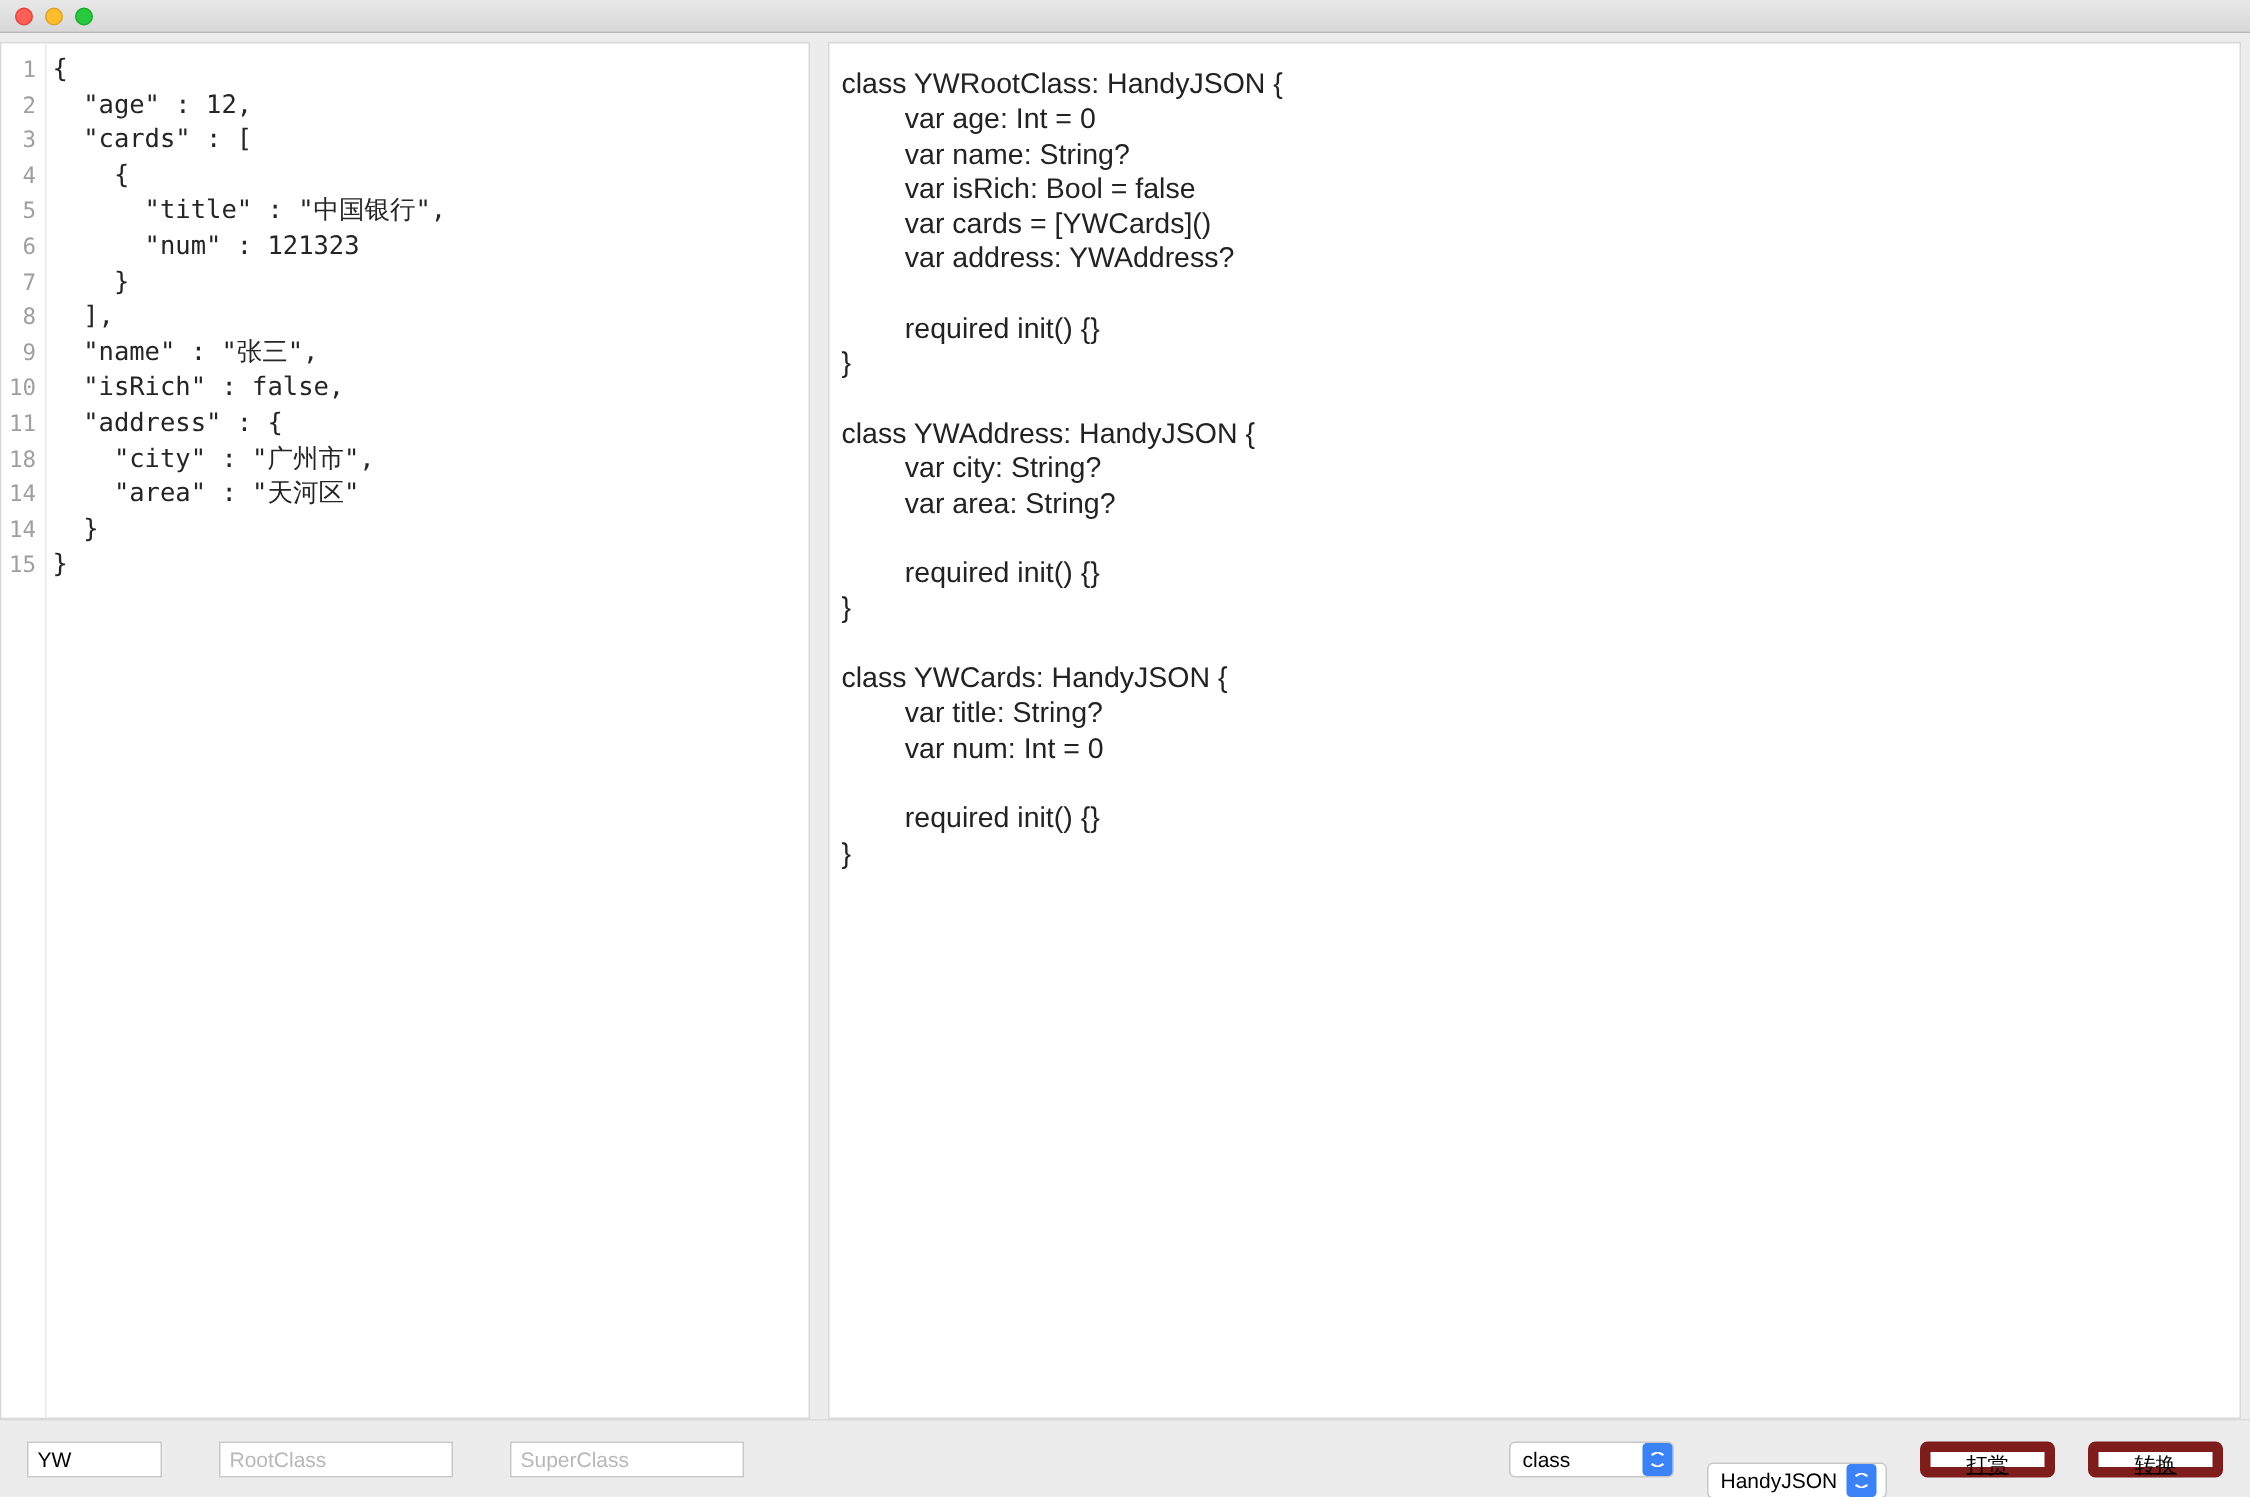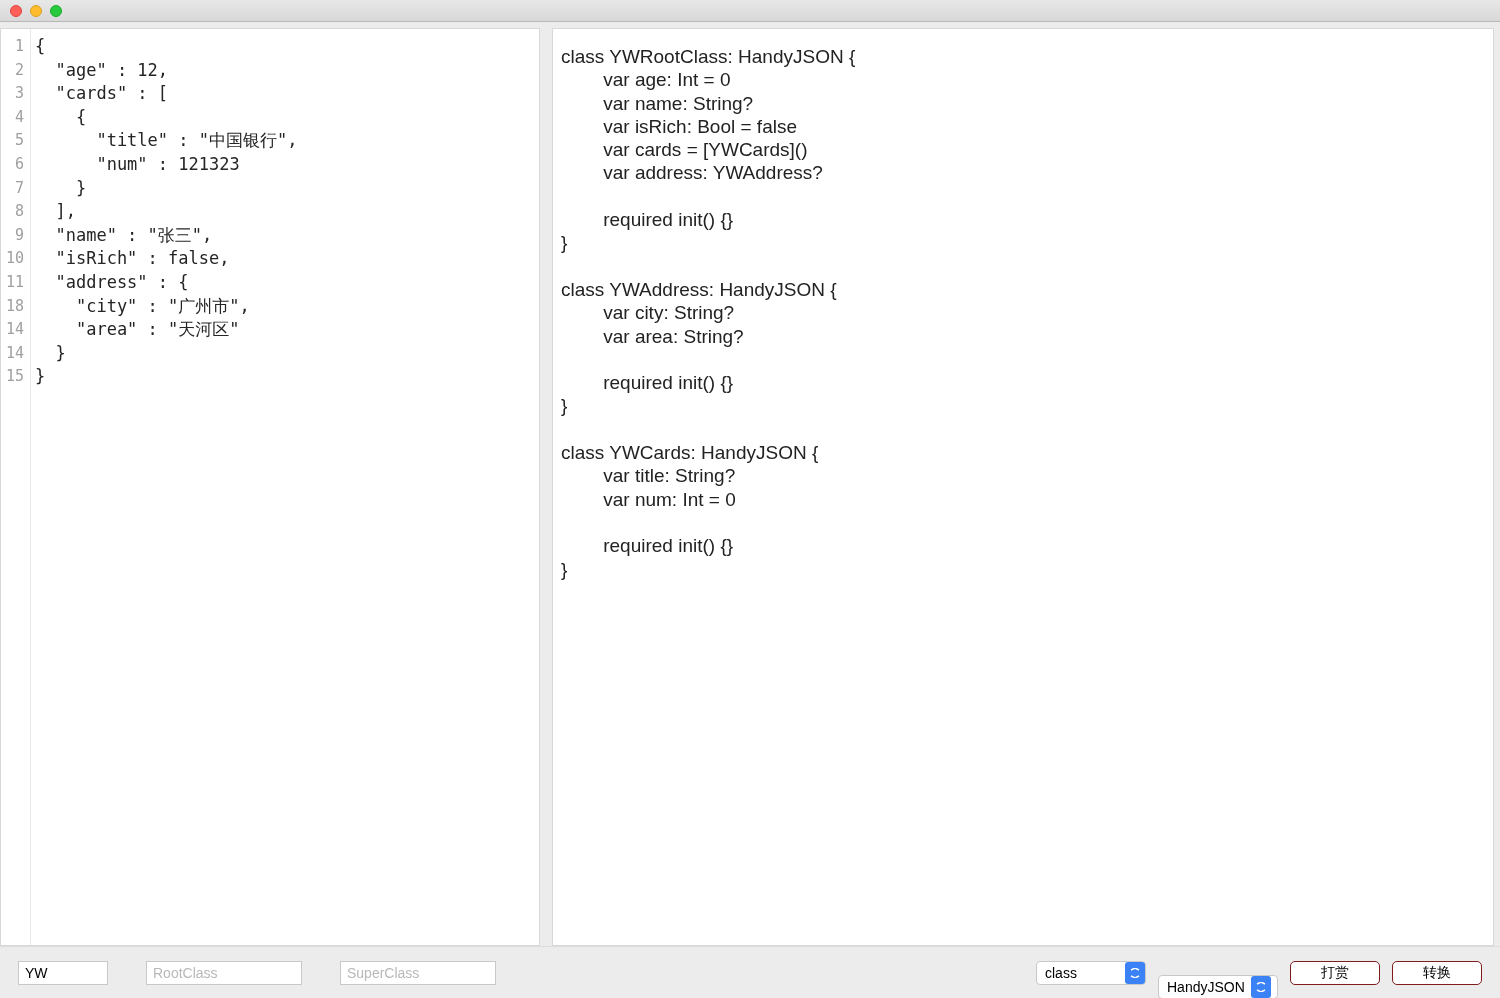--- a/index.html
+++ b/index.html
@@ -92,21 +92,21 @@
     .bottom-bar {
       height: 52px;
       background: #ececec;
       border-top: 1px solid #dcdcdc;
       display: flex;
       align-items: center;
       padding: 0 18px;
       gap: 22px;
     }
     .bottom-left { display: flex; gap: 38px; }
-    .bottom-right { margin-left: auto; display: flex; gap: 12px; align-items: center; }
+    .bottom-right { margin-left: auto; display: flex; gap: 22px; align-items: center; }
     .text-input {
       height: 24px;
       width: 90px;
       border: 1px solid #c8c8c8;
       border-radius: 0;
       font-size: 14px;
       padding: 2px 6px;
       background: #fff;
     }
     .text-input.placeholder-wide { width: 156px; }
@@ -134,24 +134,25 @@
       align-items: center;
       justify-content: center;
       color: #fff;
     }
     .select-wrap.wide { min-width: 120px; margin-top: 28px; }
     .select-wrap.class-sel { min-width: 110px; justify-content: space-between;}
     .btn {
       height: 24px;
       min-width: 90px;
       background: #fff;
-      border: 1px solid #7f1d1d;
+      border: 7px solid #7f1d1d;
       border-radius: 5px;
       font-size: 14px;
       cursor: pointer;
+      text-decoration: underline;
     }
     svg.chev { width: 10px; height: 10px; }
   </style>
 </head>
 <body>
 
 <div class="titlebar">
   <div class="traffic-lights">
     <div class="light close"></div>
     <div class="light minimize"></div>

